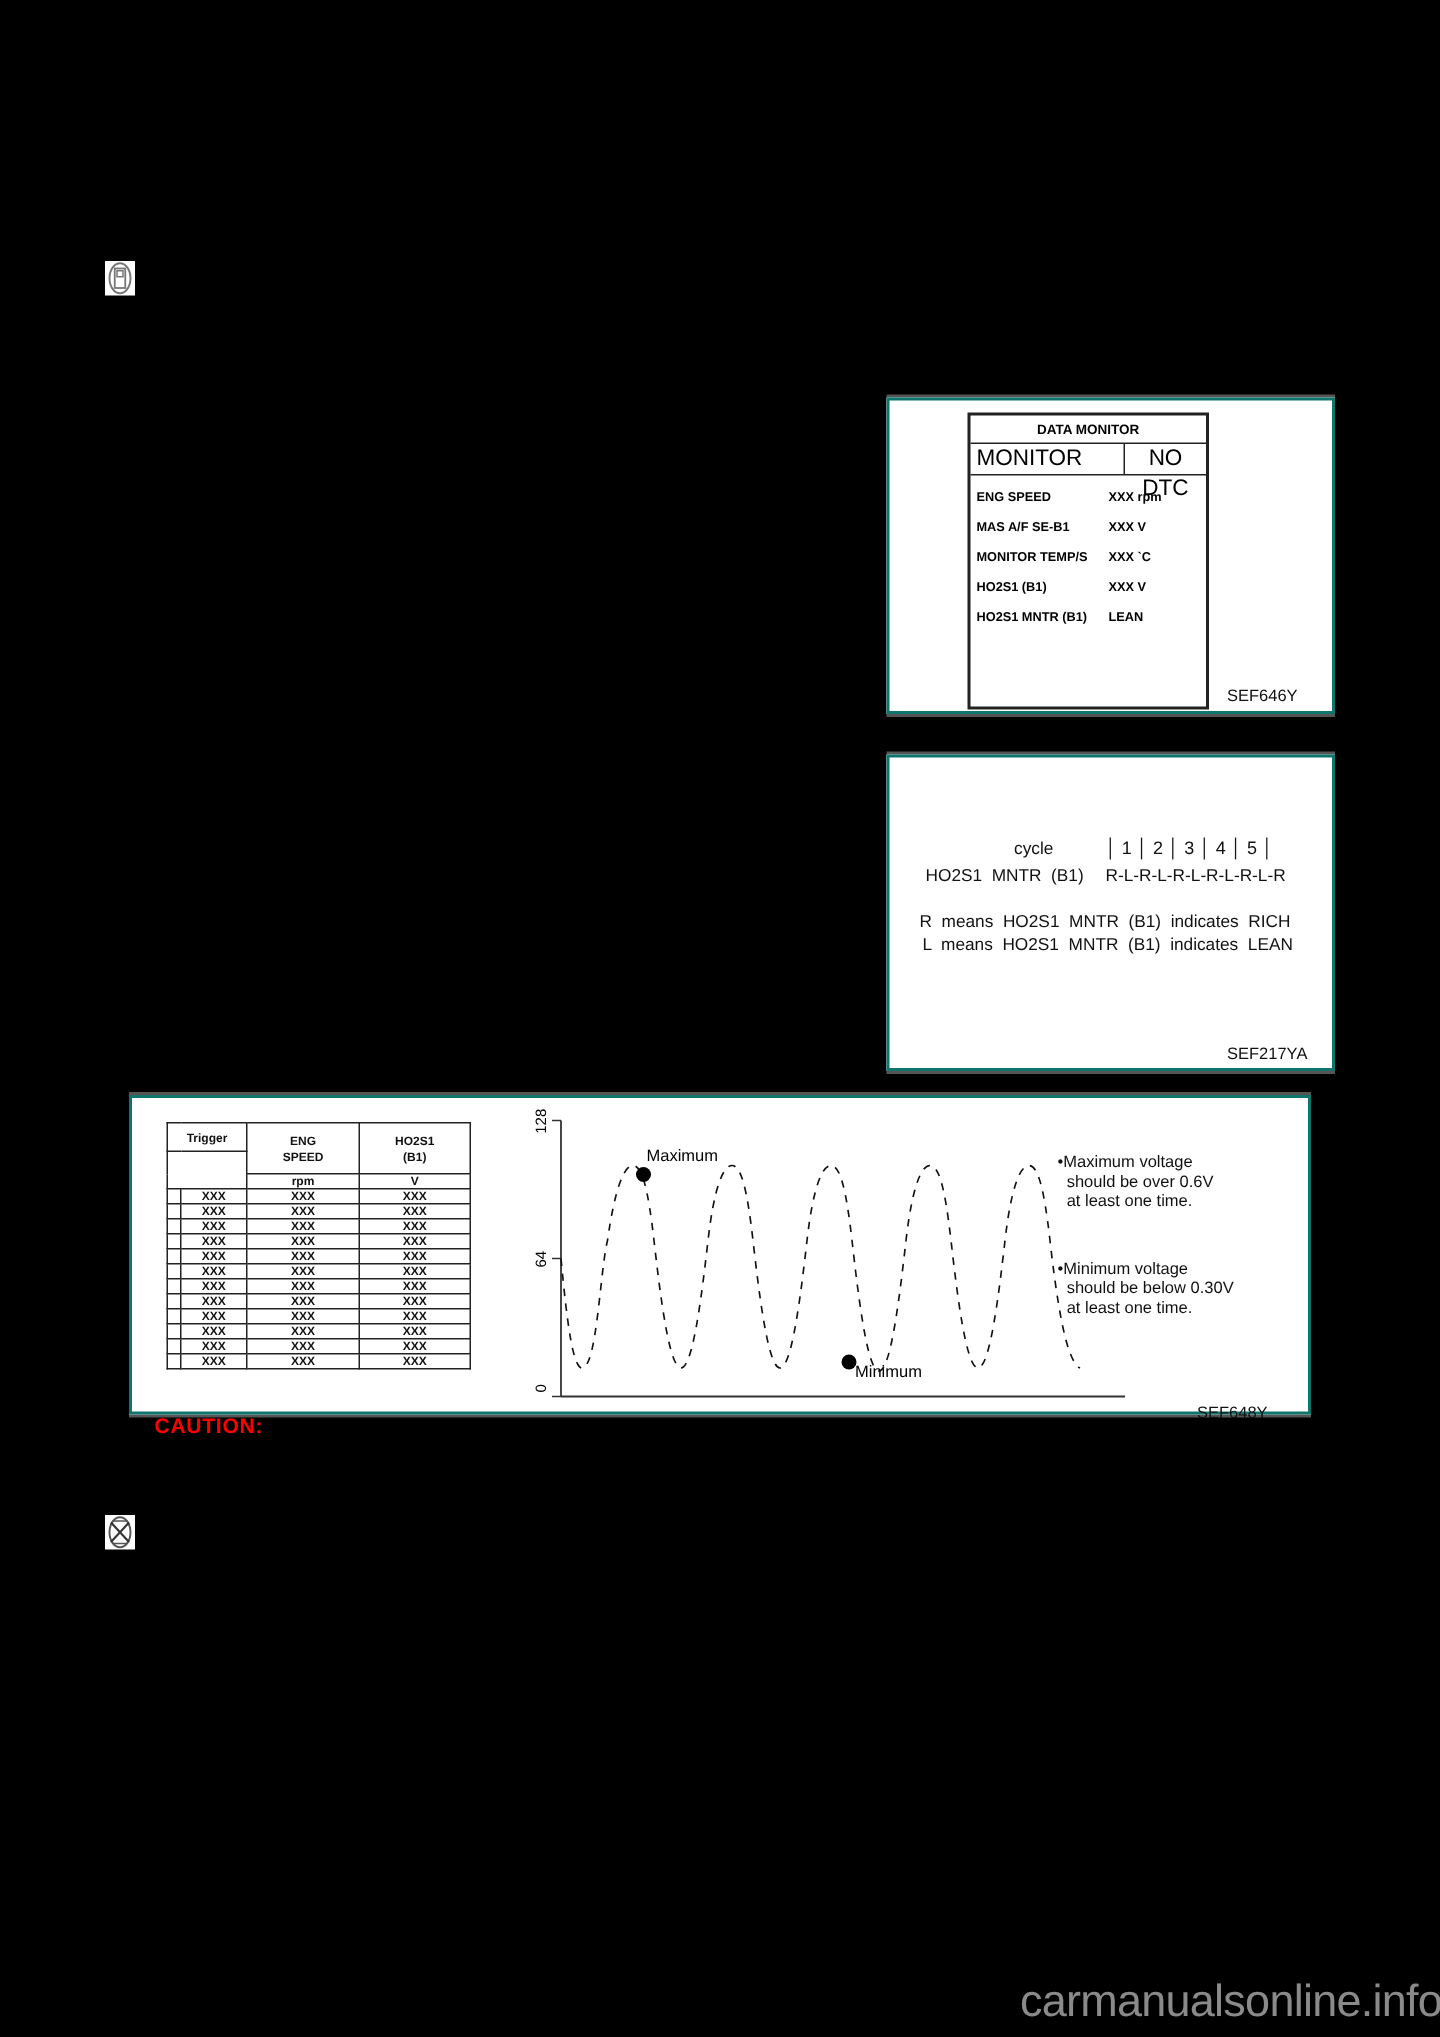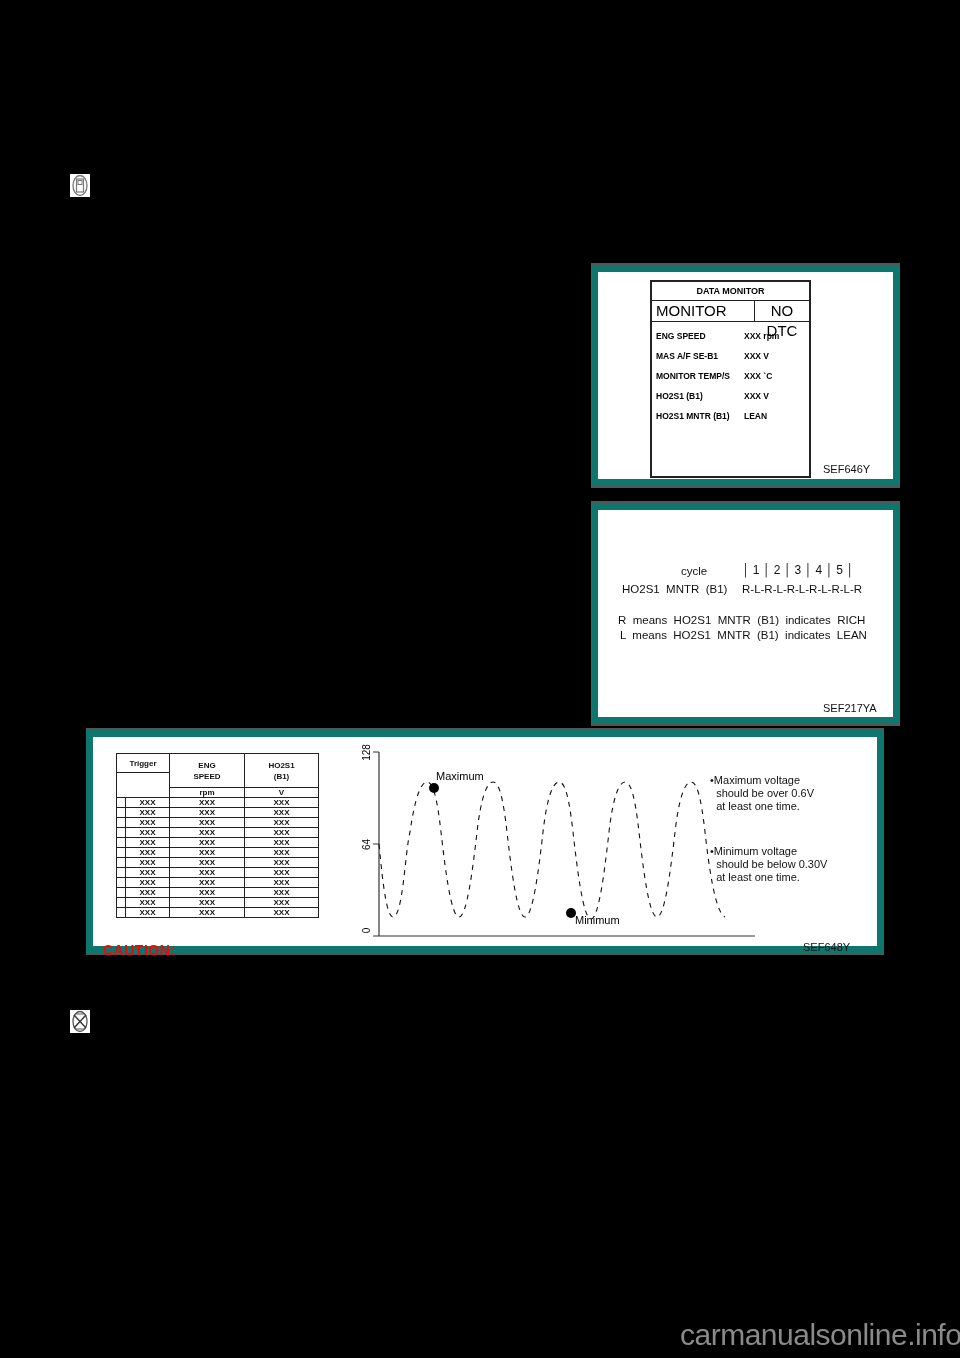--- a/index.html
+++ b/index.html
@@ -2,21 +2,21 @@
 <html><head>
 <meta charset="utf-8">
 <style>
   html, body { margin: 0; padding: 0; }
   body {
     width: 960px; height: 1358px; background: #000; position: relative; overflow: hidden;
     font-family: "Liberation Sans", sans-serif;
   }
   .abs { position: absolute; }
   .icon-box { background: #fff; width: 20px; height: 23px; }
-  .panel { background: #fff; border: 7px solid #0f766e; box-shadow: 0 2px 0 #555, 0 -2px 0 #555; }
+  .panel { background: #fff; border: 2px solid #0f766e; box-shadow: 0 2px 0 #555, 0 -2px 0 #555; }
   .fig-label { position: absolute; font-size: 11px; color: #111; }
 
   
   .dm-box { position: absolute; left: 52px; top: 8px; width: 157px; border: 2px solid #222; height: 194px; }
   .dm-title { height: 18px; border-bottom: 1px solid #222; text-align: center; font-size: 9px; font-weight: bold; line-height: 18px; }
   .dm-head { display: flex; height: 20px; border-bottom: 1px solid #222; font-size: 15px; font-weight: normal; line-height: 20px; }
   .dm-head .c1 { flex: 1; padding-left: 4px; border-right: 1px solid #222; }
   .dm-head .c2 { width: 54px; text-align: center; }
   .dm-row { display: flex; font-size: 8.5px; font-weight: bold; height: 20px; line-height: 20px; padding-left: 4px; }
   .dm-row .k { width: 88px; }

